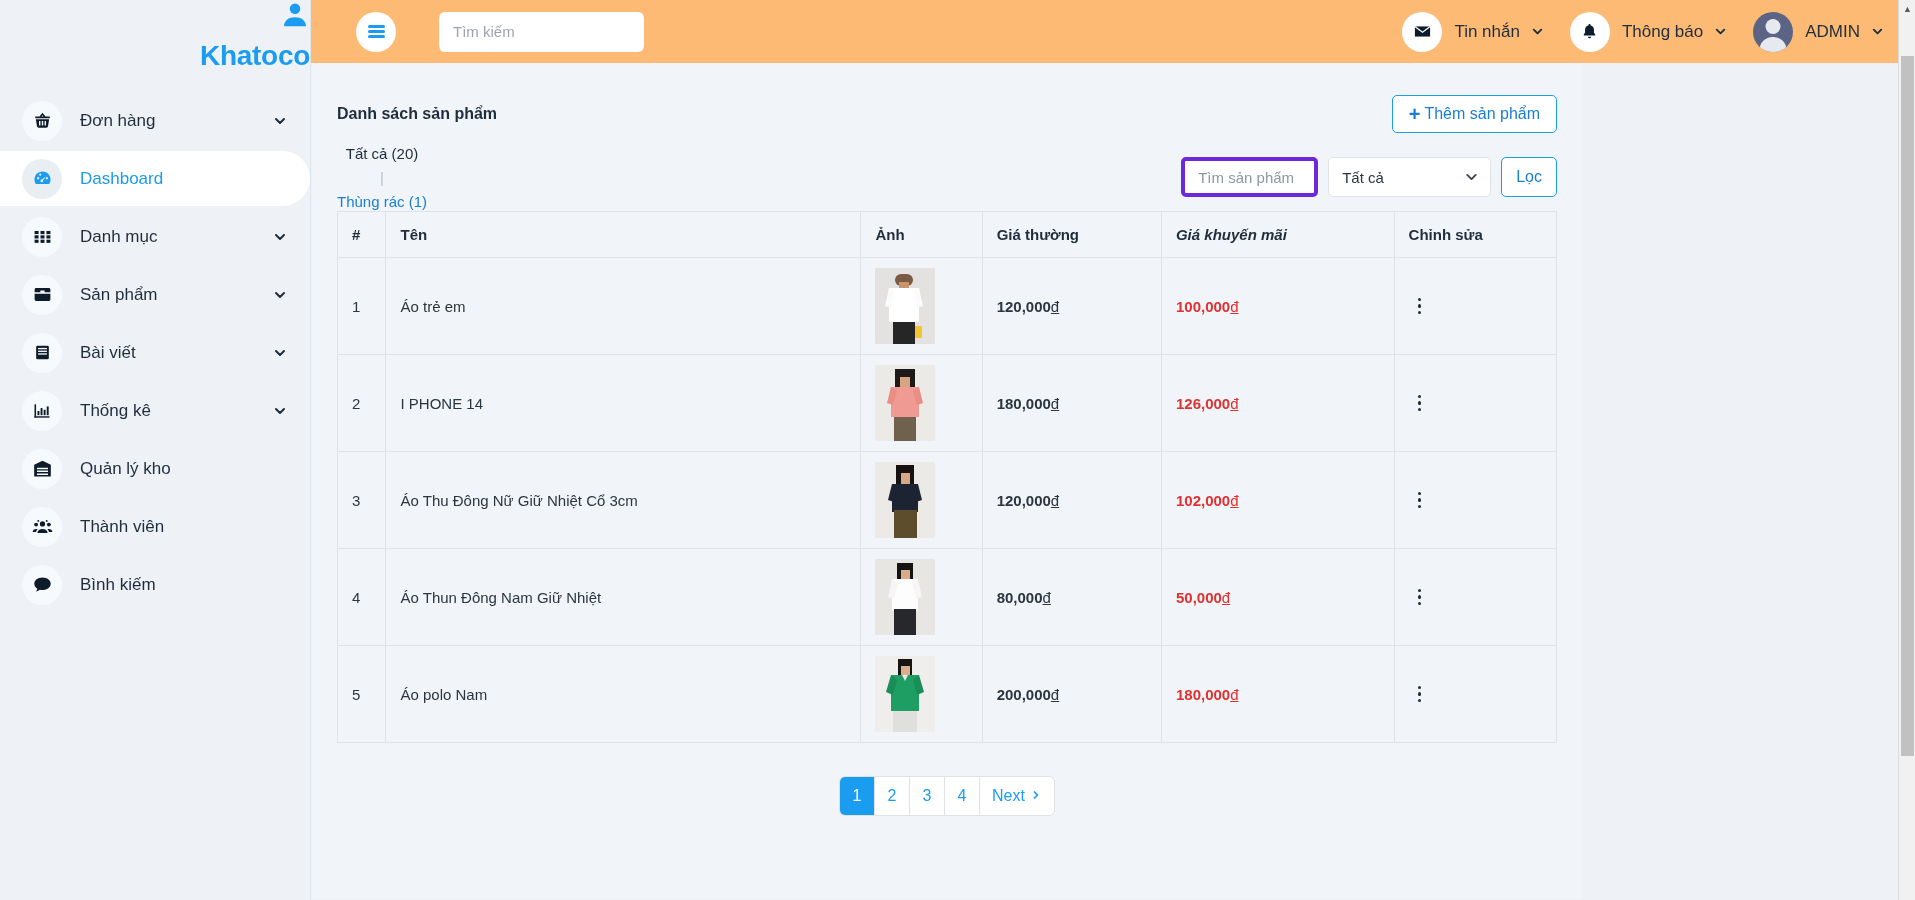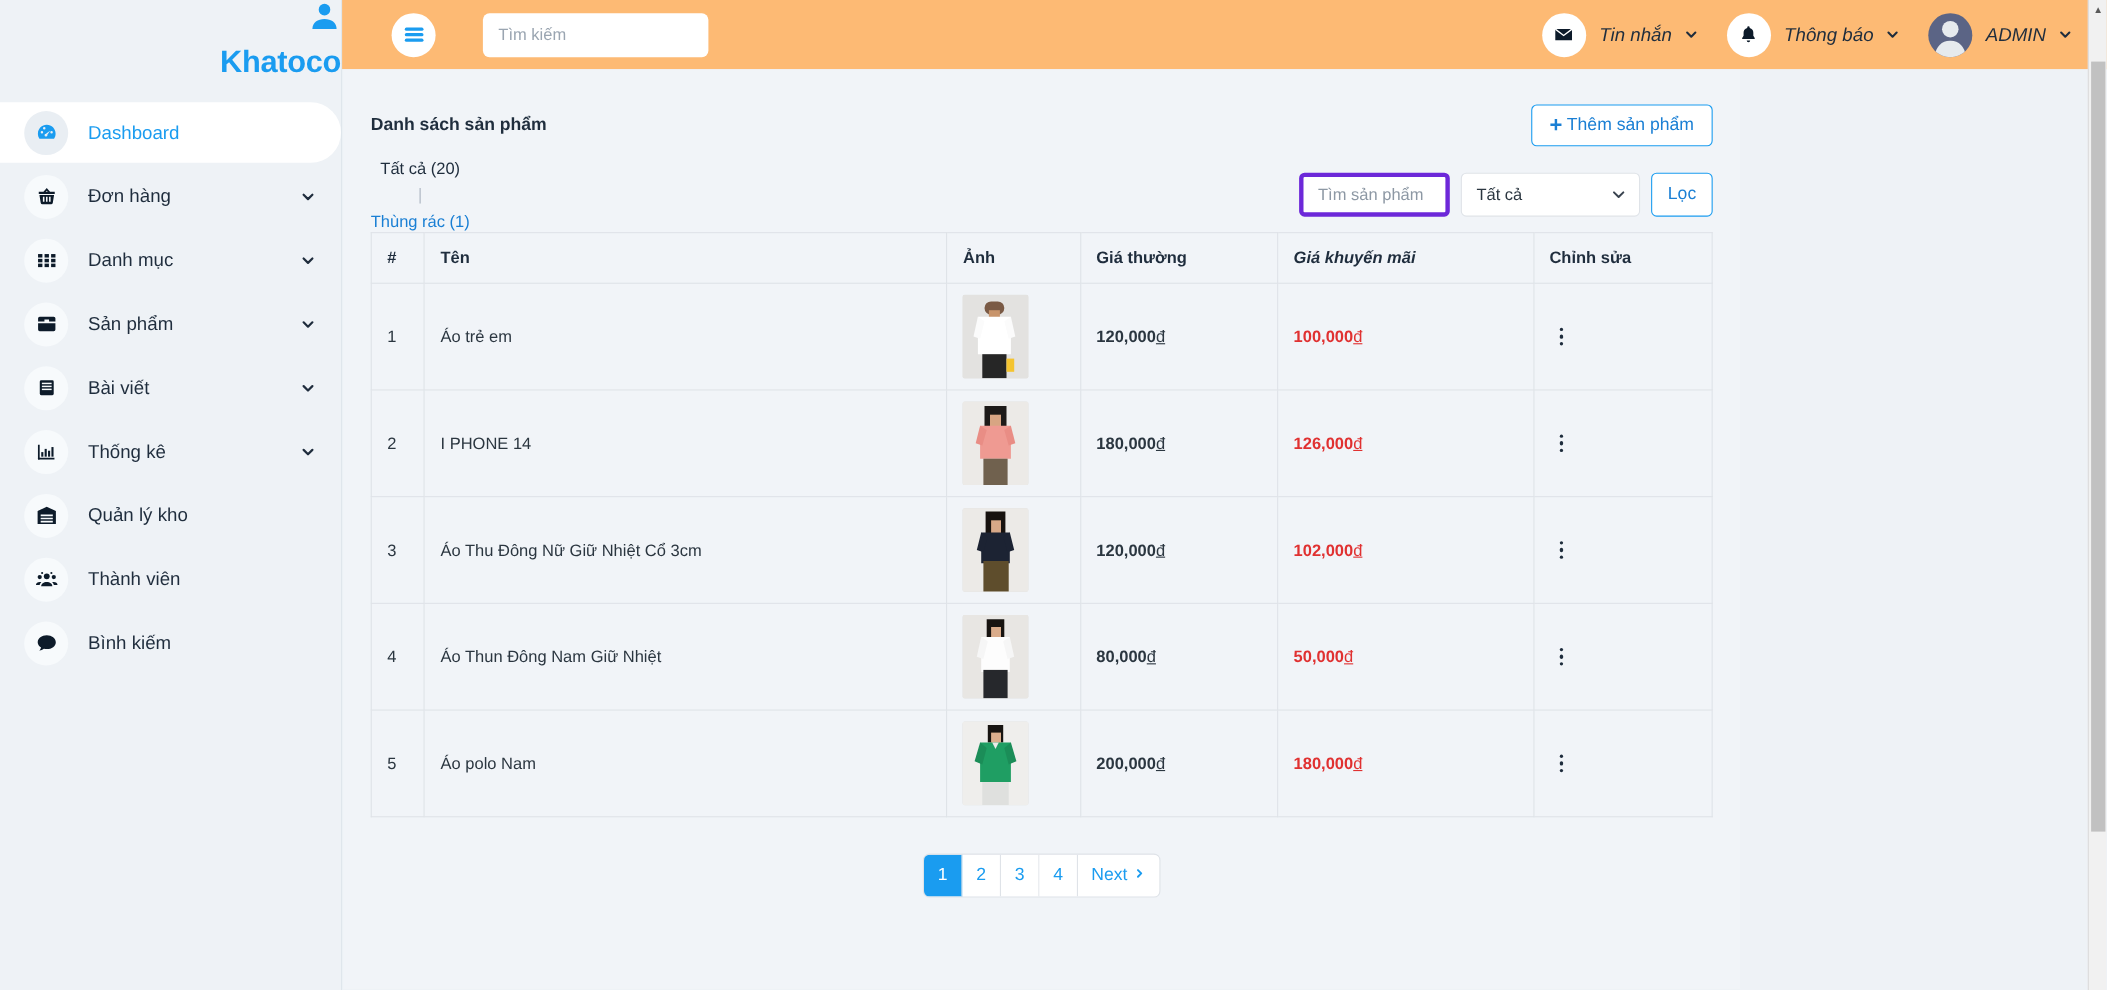--- a/index.html
+++ b/index.html
@@ -68,21 +68,21 @@
   }
   .topsearch {
     margin-left: 43px; width: 205px; height: 40px;
     background: #fff; border: none; border-radius: 6px;
     padding: 0 14px; font-size: 15px; color: #55606b;
     font-family: "Liberation Sans", sans-serif;
     outline: none;
   }
   .topsearch::placeholder { color: #9aa5b1; }
   .top-right { margin-left: auto; display: flex; align-items: center; gap: 0; }
-  .top-entry { display: flex; align-items: center; cursor: pointer; margin-left: 25px; font-style: italic; }
+  .top-entry { display: flex; align-items: center; cursor: pointer; margin-left: 25px; }
   .round-ico {
     width: 40px; height: 40px; border-radius: 50%;
     background: #fff; display: flex; align-items: center; justify-content: center;
     color: #0d1b2a; flex: 0 0 40px;
   }
   .top-entry-label { margin-left: 12px; font-size: 17px; color: #1f2d3d; }
   .top-caret { margin-left: 10px; color: #1f2d3d; display: flex; }
   .avatar {
     width: 40px; height: 40px; border-radius: 50%;
     background: #5b6485; overflow: hidden; position: relative; flex: 0 0 40px;
@@ -234,41 +234,41 @@
         <svg width="30" height="30" viewBox="0 0 24 24" fill="currentColor">
           <circle cx="12" cy="7" r="4.2"></circle>
           <path d="M3.2 21c0-4.6 3.9-7.2 8.8-7.2s8.8 2.6 8.8 7.2z"></path>
         </svg>
       </span>
       <span class="brand-text">Khatoco</span>
     </div>
 
     <nav class="nav">
 
-      <div class="nav-item active">
-        <span class="nav-ico">
-          <svg width="21" height="21" viewBox="0 0 24 24" fill="currentColor">
-            <path d="M12 4C6.9 4 2.8 8.1 2.8 13.2c0 1.9.6 3.7 1.6 5.2h15.2c1-1.5 1.6-3.3 1.6-5.2C21.2 8.1 17.1 4 12 4zm-5 9a1.3 1.3 0 110-2.6A1.3 1.3 0 017 13zm2.4-4.1a1.3 1.3 0 110-2.6 1.3 1.3 0 010 2.6zM17 13a1.3 1.3 0 110-2.6 1.3 1.3 0 010 2.6zm-1.3-3.2l-3.1 4.4a1.5 1.5 0 11-1.4-1l4.5-3.4z"></path>
-          </svg>
-        </span>
-        <span class="nav-label">Dashboard</span>
-      </div>
-
       <div class="nav-item">
         <span class="nav-ico">
           <svg width="21" height="21" viewBox="0 0 24 24" fill="currentColor">
             <path d="M12 3.2l3.4 4.1h4.9v2.2H3.7V7.3h4.9L12 3.2zm-.02 2.9L10.9 7.3h2.2l-1.12-1.2zM4.4 10.6h15.2l-1.3 8.1a1.9 1.9 0 01-1.9 1.6H7.6a1.9 1.9 0 01-1.9-1.6l-1.3-8.1zm3.6 1.9v5.2h1.6v-5.2H8zm3.2 0v5.2h1.6v-5.2h-1.6zm3.2 0v5.2H16v-5.2h-1.6z"></path>
           </svg>
         </span>
         <span class="nav-label">Đơn hàng</span>
         <span class="nav-caret">
           <svg width="16" height="16" viewBox="0 0 24 24" fill="none" stroke="currentColor" stroke-width="3" stroke-linecap="round" stroke-linejoin="round">
               <polyline points="6 9 12 15 18 9"></polyline>
             </svg>
         </span>
+      </div>
+
+      <div class="nav-item active">
+        <span class="nav-ico">
+          <svg width="21" height="21" viewBox="0 0 24 24" fill="currentColor">
+            <path d="M12 4C6.9 4 2.8 8.1 2.8 13.2c0 1.9.6 3.7 1.6 5.2h15.2c1-1.5 1.6-3.3 1.6-5.2C21.2 8.1 17.1 4 12 4zm-5 9a1.3 1.3 0 110-2.6A1.3 1.3 0 017 13zm2.4-4.1a1.3 1.3 0 110-2.6 1.3 1.3 0 010 2.6zM17 13a1.3 1.3 0 110-2.6 1.3 1.3 0 010 2.6zm-1.3-3.2l-3.1 4.4a1.5 1.5 0 11-1.4-1l4.5-3.4z"></path>
+          </svg>
+        </span>
+        <span class="nav-label">Dashboard</span>
       </div>
 
       <div class="nav-item">
         <span class="nav-ico">
           <svg width="19" height="19" viewBox="0 0 24 24" fill="currentColor">
             <rect x="2" y="5" width="5" height="4"></rect>
               <rect x="9.5" y="5" width="5" height="4"></rect>
               <rect x="17" y="5" width="5" height="4"></rect>
             <rect x="2" y="10.5" width="5" height="4"></rect>
               <rect x="9.5" y="10.5" width="5" height="4"></rect>

